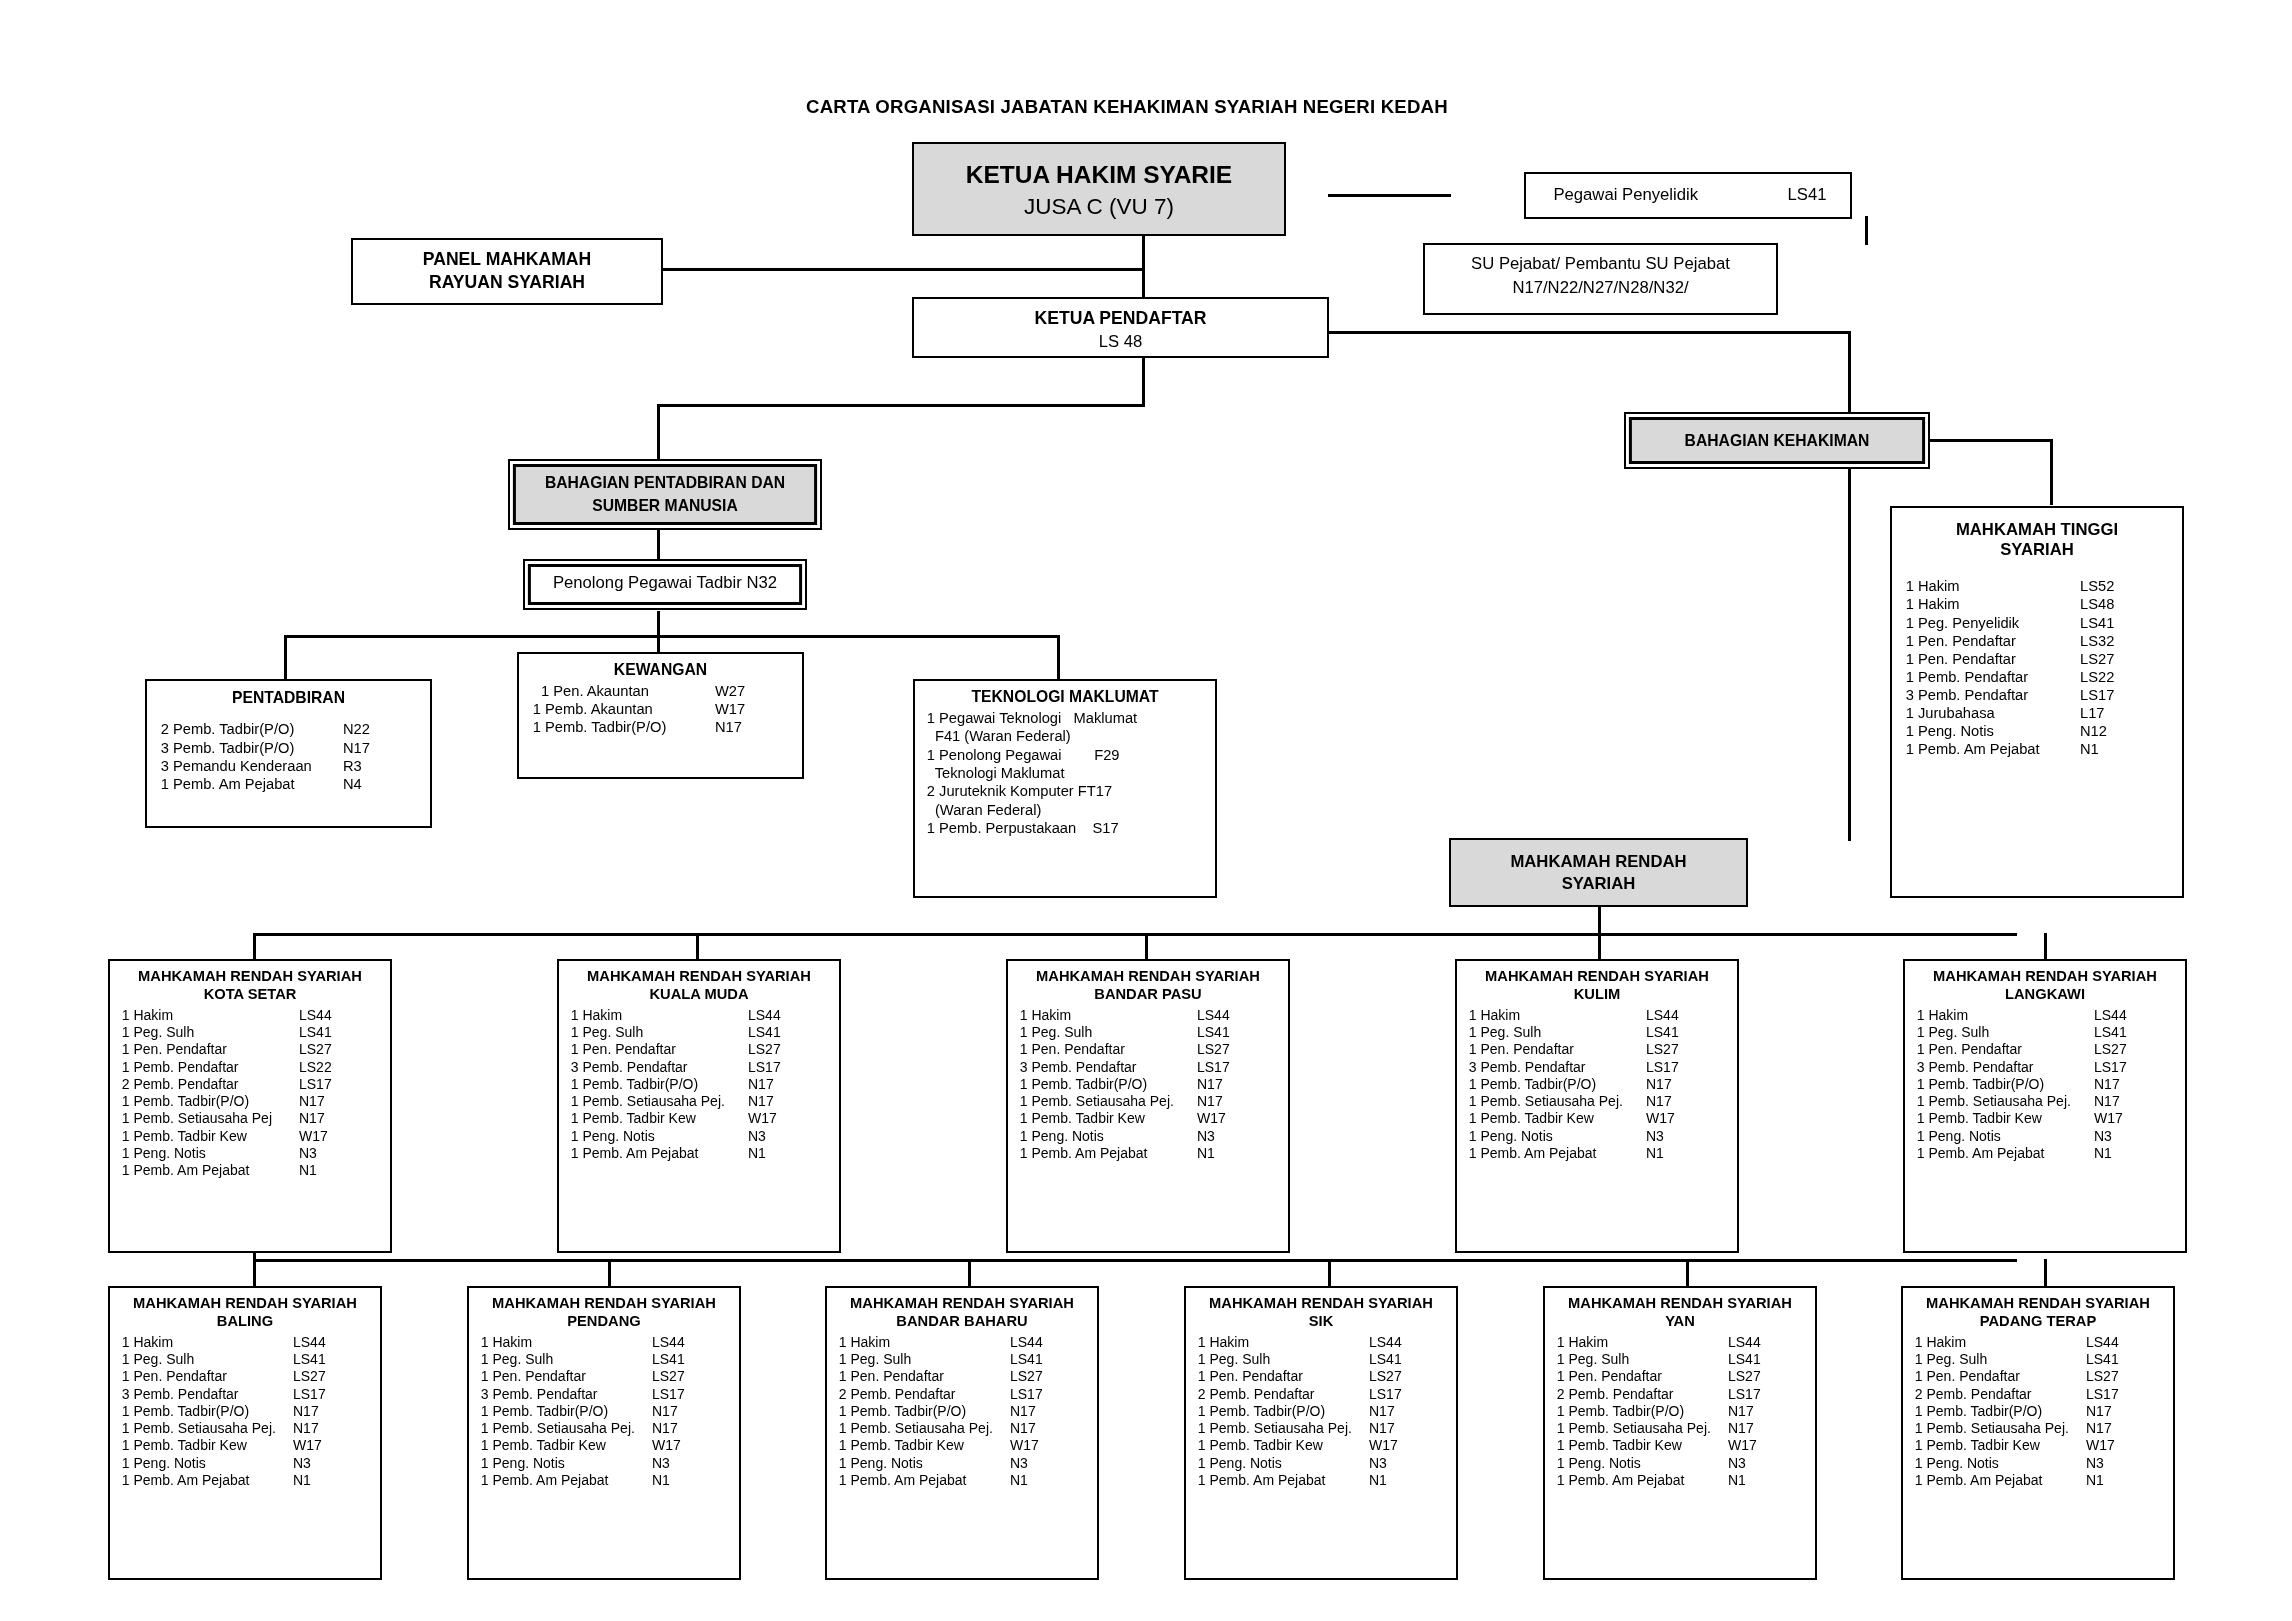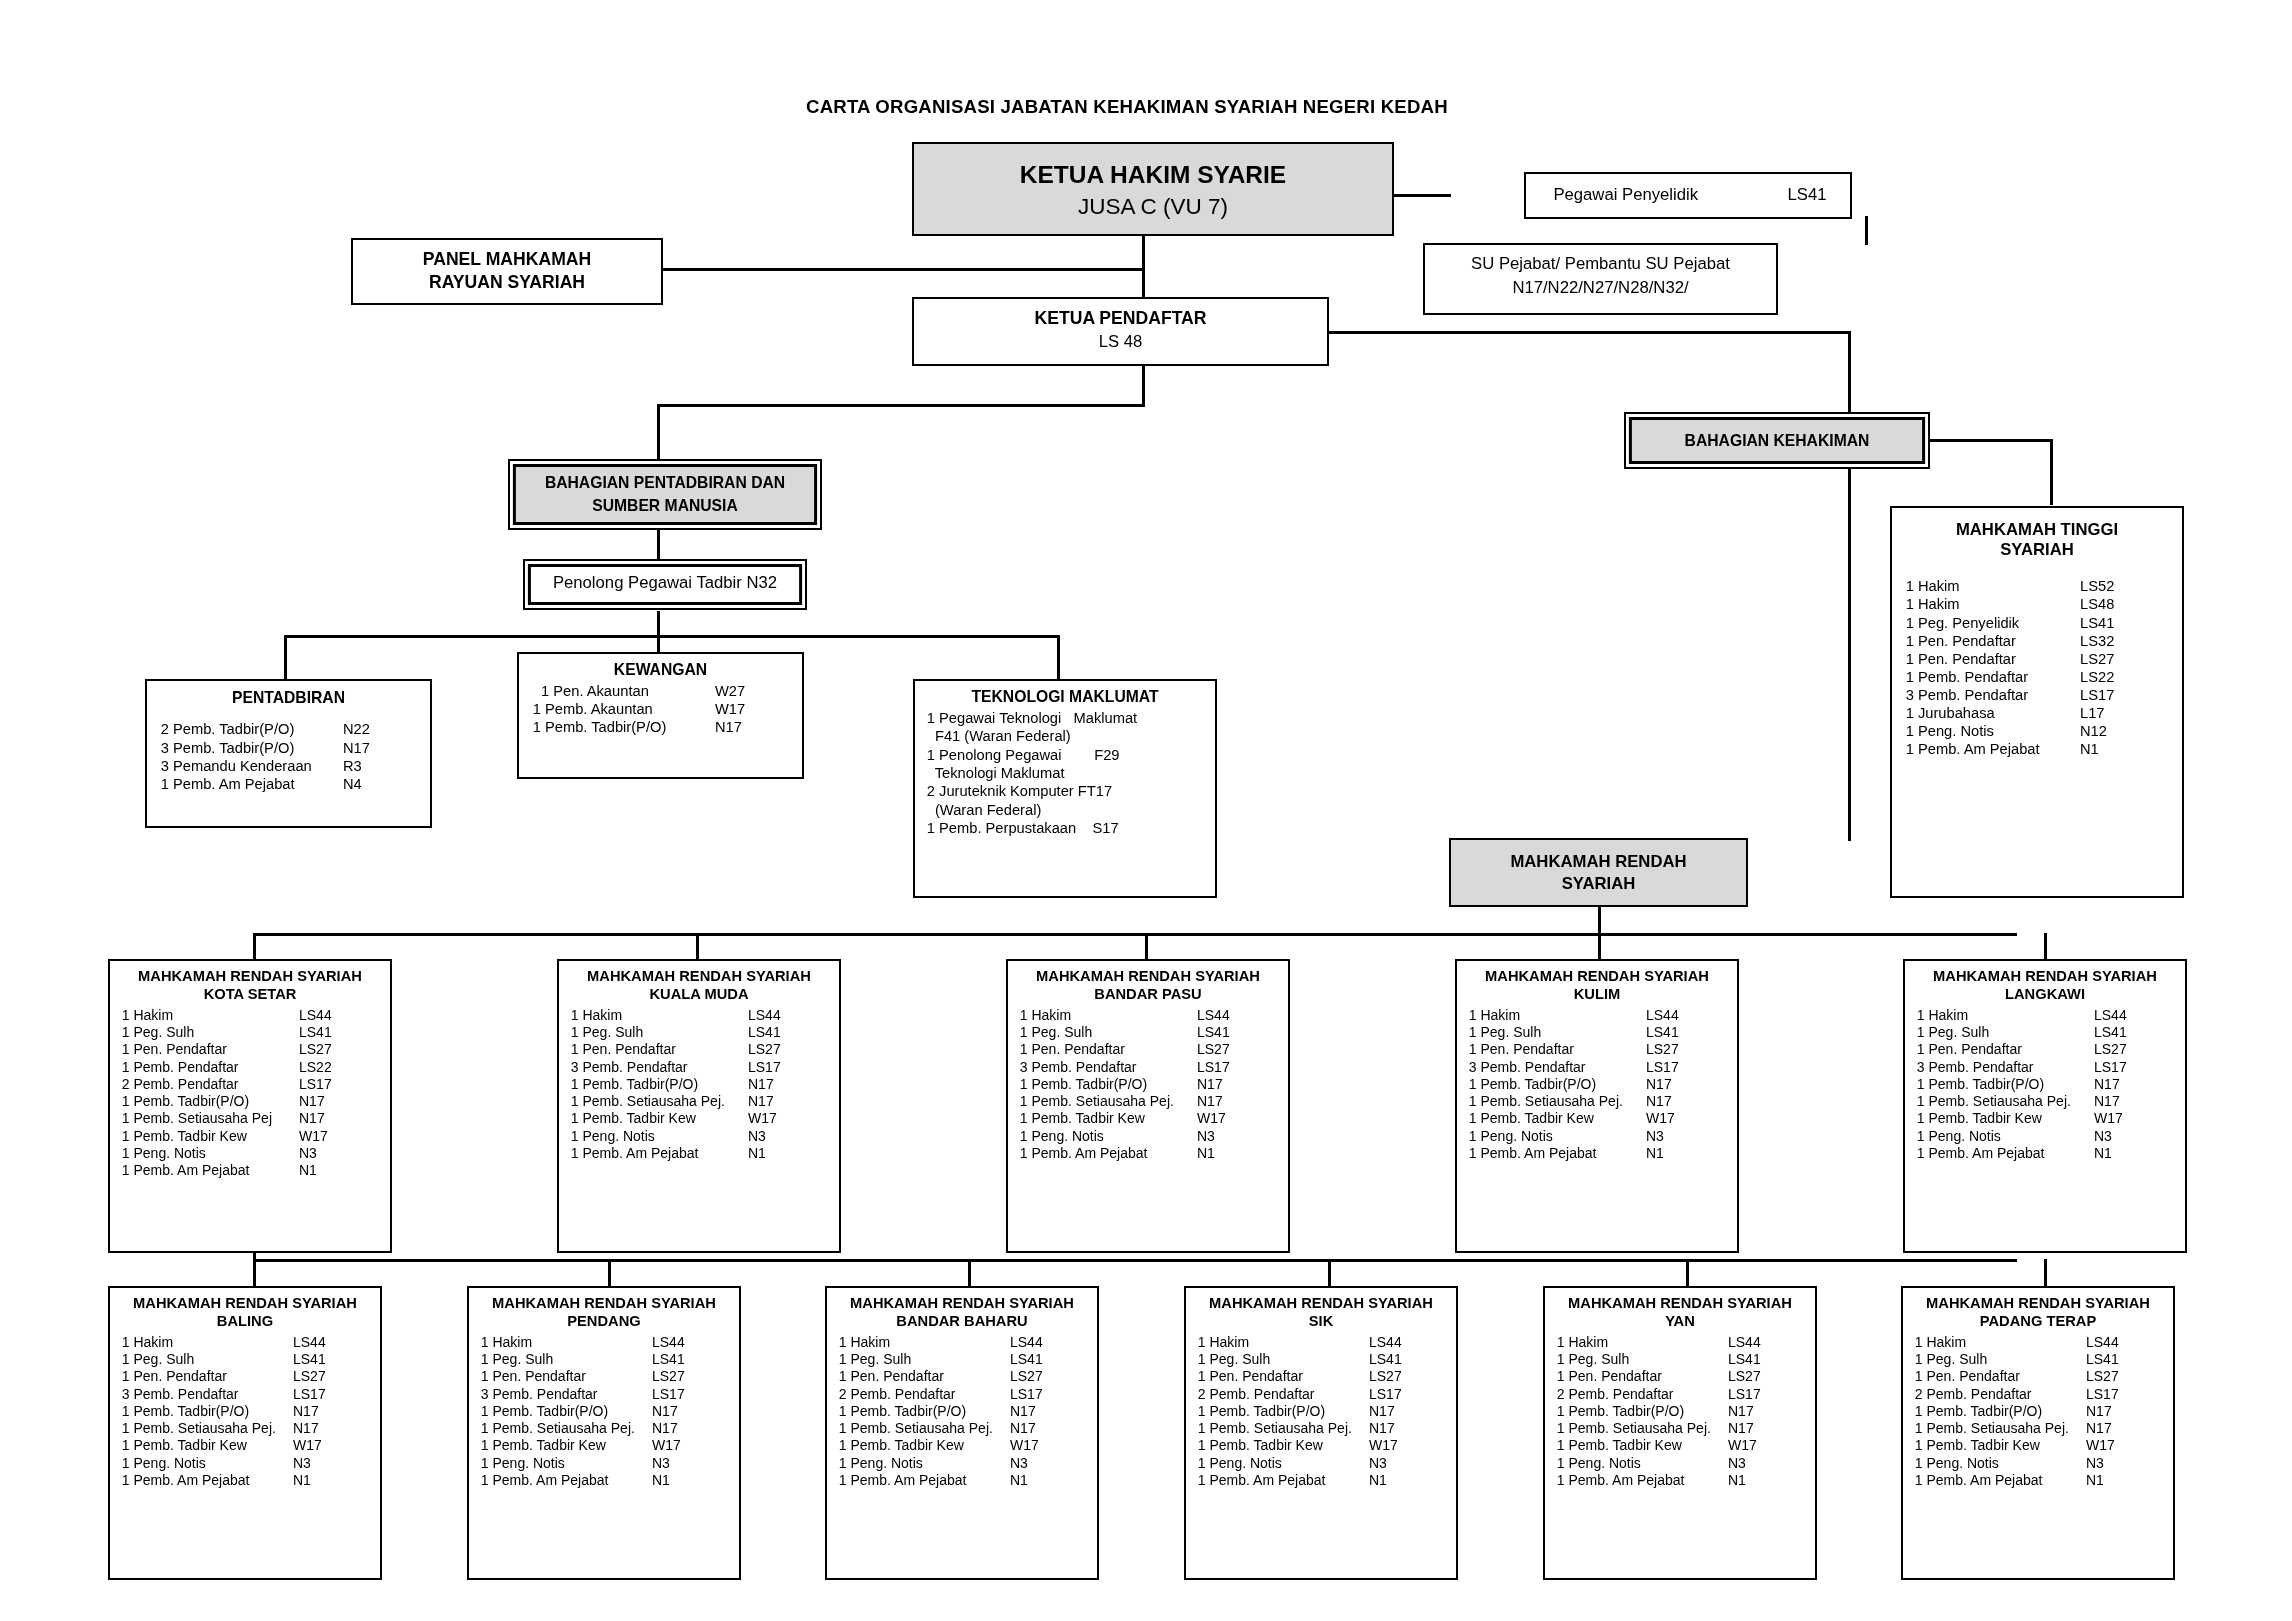--- a/index.html
+++ b/index.html
@@ -72,21 +72,21 @@
   <div class="ln-v" style="left:253px;top:933px;height:328px;"></div>
 
   <div class="ln-h" style="left:253px;top:1259px;width:1764px;"></div>
   <div class="ln-v" style="left:253px;top:1259px;height:29px;"></div>
   <div class="ln-v" style="left:608px;top:1259px;height:29px;"></div>
   <div class="ln-v" style="left:968px;top:1259px;height:29px;"></div>
   <div class="ln-v" style="left:1328px;top:1259px;height:29px;"></div>
   <div class="ln-v" style="left:1686px;top:1259px;height:29px;"></div>
   <div class="ln-v" style="left:2044px;top:1259px;height:29px;"></div>
 
-  <div class="box shaded" style="left:912px;top:142px;width:482px;height:94px;">
+  <div class="box shaded" style="left:912px;top:142px;width:374px;height:94px;">
     <div class="bxttl hdr-lg" style="margin-top:15.7px;">KETUA HAKIM SYARIE</div>
     <div class="bxsub hdr-lg2" style="margin-top:3.9px;">JUSA C (VU 7)</div>
   </div>
 
   <div class="box thin" style="left:1524px;top:172px;width:328px;height:47px;">
     <div style="display:flex;justify-content:space-between;padding:10.8px 23.5px 0 27.4px;font-size:16.7px;">
       <span>Pegawai Penyelidik</span>
       <span>LS41</span>
     </div>
   </div>
@@ -94,21 +94,21 @@
   <div class="box thin" style="left:1423px;top:243px;width:355px;height:72px;">
     <div class="bxsub" style="font-size:16.7px;margin-top:8.8px;">SU Pejabat/ Pembantu SU Pejabat</div>
     <div class="bxsub" style="font-size:16.7px;margin-top:3.9px;">N17/N22/N27/N28/N32/</div>
   </div>
 
   <div class="box" style="left:351px;top:238px;width:312px;height:67px;">
     <div class="bxttl hdr-md" style="margin-top:8.8px;">PANEL MAHKAMAH</div>
     <div class="bxttl hdr-md" style="margin-top:2px;">RAYUAN SYARIAH</div>
   </div>
 
-  <div class="box" style="left:912px;top:297px;width:417px;height:69px;">
+  <div class="box" style="left:912px;top:297px;width:417px;height:61px;">
     <div class="bxttl hdr-md" style="margin-top:8.8px;">KETUA PENDAFTAR</div>
     <div class="bxsub" style="font-size:16.7px;margin-top:2.9px;">LS 48</div>
   </div>
 
   <div class="box shaded dbl" style="left:508px;top:459px;width:314px;height:71px;">
     <div class="bxttl hdr-sm" style="margin-top:11.8px;">BAHAGIAN PENTADBIRAN DAN</div>
     <div class="bxttl hdr-sm" style="margin-top:4px;">SUMBER MANUSIA</div>
   </div>
 
   <div class="box dbl" style="left:523px;top:559px;width:284px;height:51px;">

